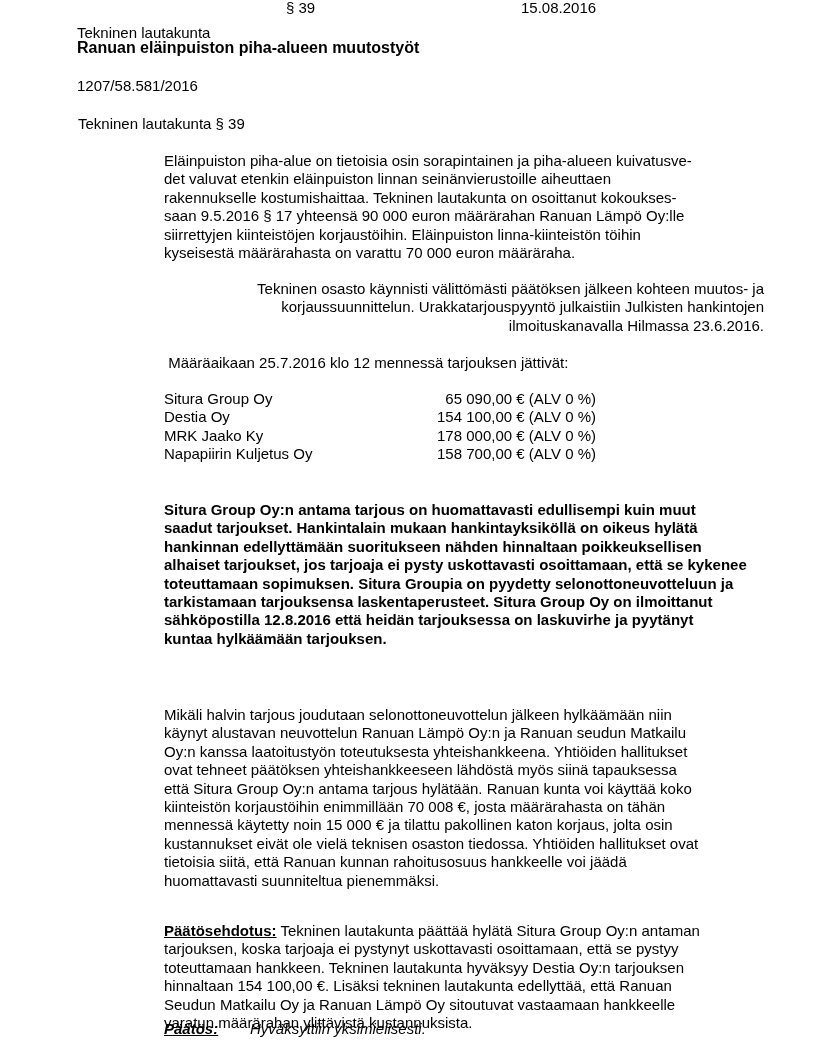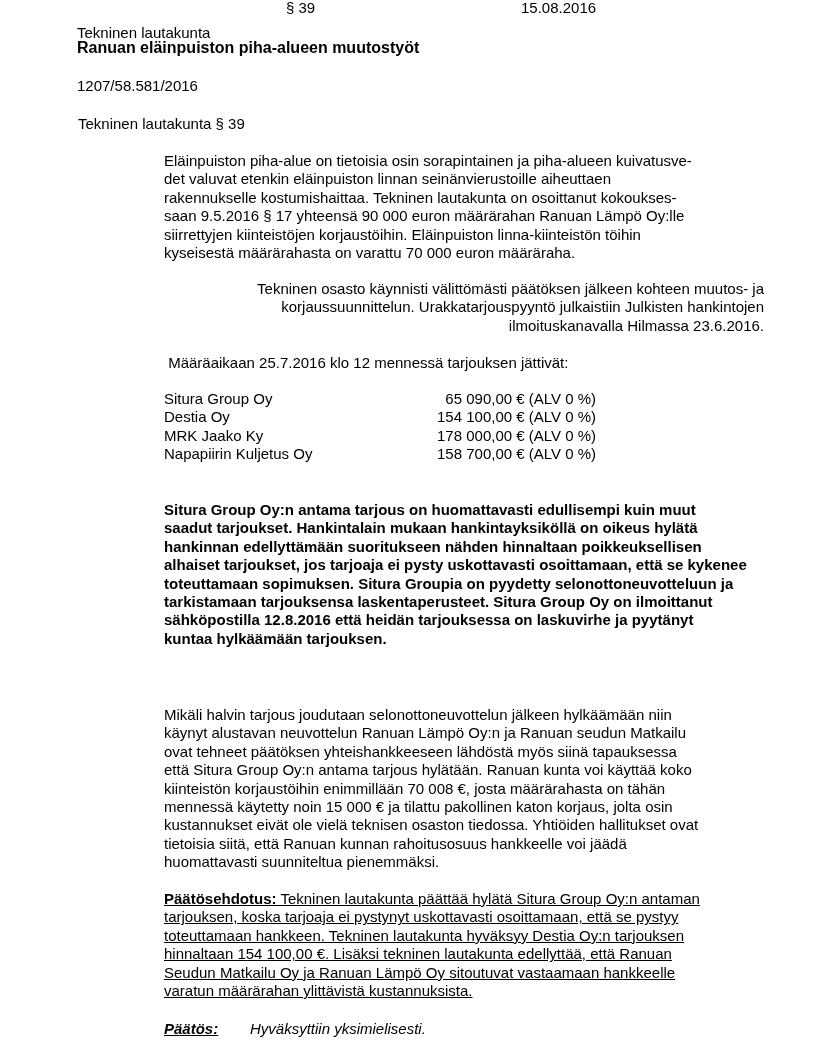--- a/index.html
+++ b/index.html
@@ -78,30 +78,31 @@
   <p>alhaiset tarjoukset, jos tarjoaja ei pysty uskottavasti osoittamaan, että se kykenee</p>
   <p>toteuttamaan sopimuksen.  Situra Groupia on pyydetty selonottoneuvotteluun ja</p>
   <p>tarkistamaan tarjouksensa laskentaperusteet. Situra Group Oy on ilmoittanut</p>
   <p>sähköpostilla 12.8.2016 että heidän tarjouksessa on laskuvirhe ja pyytänyt</p>
   <p>kuntaa hylkäämään tarjouksen.</p>
 </div>
 
 <div class="body" style="top:666px;margin-top:40px;">
   <p>Mikäli halvin tarjous joudutaan selonottoneuvottelun jälkeen hylkäämään niin</p>
   <p>käynyt alustavan neuvottelun Ranuan Lämpö Oy:n ja Ranuan seudun Matkailu</p>
+  <p>Oy:n kanssa laatoitustyön toteutuksesta yhteishankkeena.  Yhtiöiden hallitukset</p>
   <p>ovat tehneet päätöksen yhteishankkeeseen lähdöstä myös siinä tapauksessa</p>
   <p>että Situra Group Oy:n antama tarjous hylätään.  Ranuan kunta voi käyttää koko</p>
   <p>kiinteistön korjaustöihin enimmillään 70 008 €, josta määrärahasta on tähän</p>
   <p>mennessä käytetty noin 15 000 € ja tilattu pakollinen katon korjaus, jolta osin</p>
   <p>kustannukset eivät ole vielä teknisen osaston tiedossa.  Yhtiöiden hallitukset ovat</p>
   <p>tietoisia siitä, että Ranuan kunnan rahoitusosuus hankkeelle voi jäädä</p>
   <p>huomattavasti suunniteltua pienemmäksi.</p>
 </div>
 
-<div class="body" style="top:890px;text-decoration:underline;">
+<div class="body" style="top:922px;">
   <p>
     <span class="label-u">Päätösehdotus:</span><span style="white-space:pre;"> Tekninen lautakunta päättää hylätä Situra Group Oy:n antaman</span>
   </p>
   <p>tarjouksen, koska tarjoaja ei pystynyt uskottavasti osoittamaan, että se pystyy</p>
   <p>toteuttamaan hankkeen. Tekninen lautakunta hyväksyy Destia Oy:n tarjouksen</p>
   <p>hinnaltaan 154 100,00 €.  Lisäksi tekninen lautakunta edellyttää, että Ranuan</p>
   <p>Seudun Matkailu Oy ja Ranuan Lämpö Oy sitoutuvat vastaamaan hankkeelle</p>
   <p>varatun määrärahan ylittävistä kustannuksista.</p>
 </div>
 

